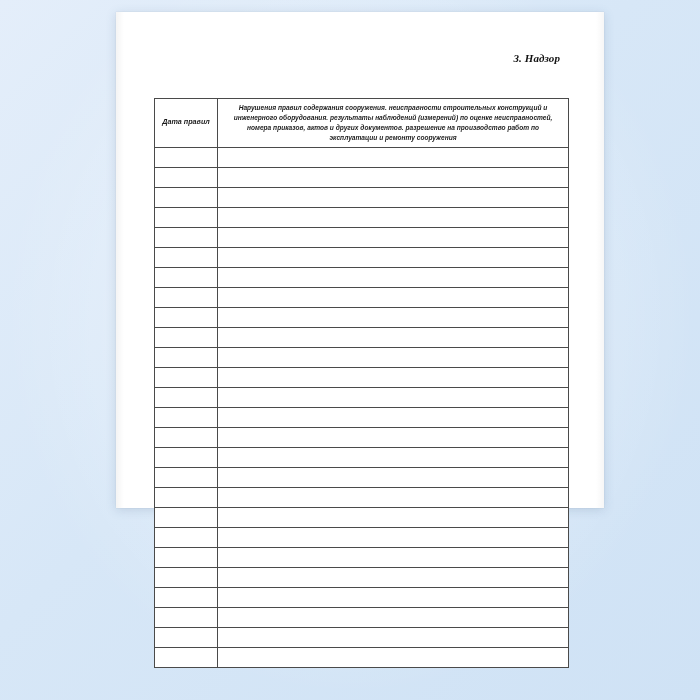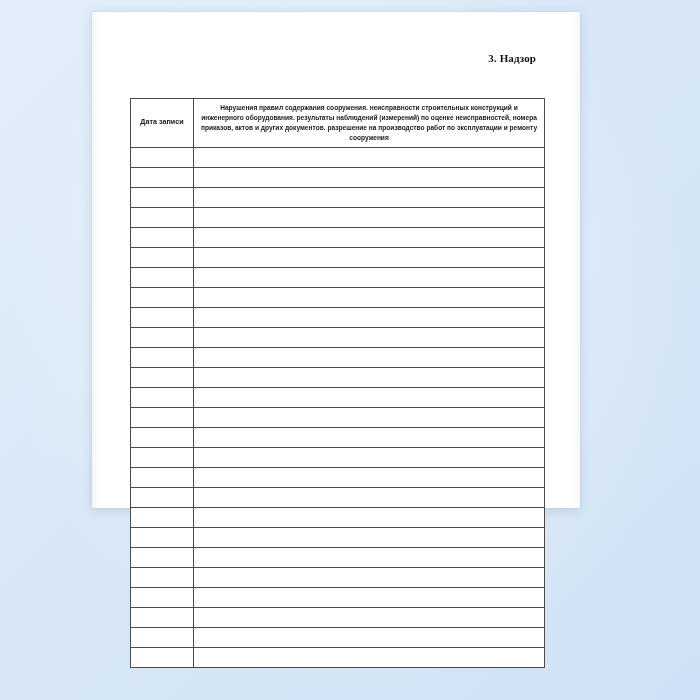--- a/index.html
+++ b/index.html
@@ -22,26 +22,27 @@
   
   #scene::before {
     content: "";
     position: absolute;
     inset: 0;
     background: radial-gradient(ellipse at 50% 45%, rgba(255,255,255,0.55) 0%, rgba(255,255,255,0) 70%);
     pointer-events: none;
   }
   #page {
     position: absolute;
-    left: 92px;
+    left: 116px;
     top: 12px;
     width: 488px;
     height: 496px;
     background: #ffffff;
     box-shadow: 0 2px 10px rgba(60,90,130,0.18), 0 0 1px rgba(0,0,0,0.12);
+    font-style: italic;
   }
   #page-inner {
     position: absolute;
     left: 0; top: 0; right: 0; bottom: 0;
     padding: 36px 38px 0 38px;
     box-sizing: border-box;
   }
   .doc-header {
     text-align: right;
     font-size: 11px;
@@ -107,21 +108,21 @@
     <div class="edge-shade left"></div>
     <div class="edge-shade right"></div>
     <div id="page-inner">
 
       <div class="doc-header">3. Надзор</div>
 
       <table class="register">
         <thead>
           <tr>
             <th class="col-date">
-              <div class="head-cell date">Дата записи</div>
+              <div class="head-cell date">Дата правил</div>
             </th>
             <th class="col-desc">
               <div class="head-cell">Нарушения правил содержания сооружения. неисправности строительных конструкций и инженерного оборудования. результаты наблюдений (измерений) по оценке неисправностей, номера приказов, актов и других документов. разрешение на производство работ по эксплуатации и ремонту сооружения</div>
             </th>
           </tr>
         </thead>
         <tbody id="table-body">
             <tr>
               <td class="cell-date"></td>
               <td class="cell-desc"></td>

